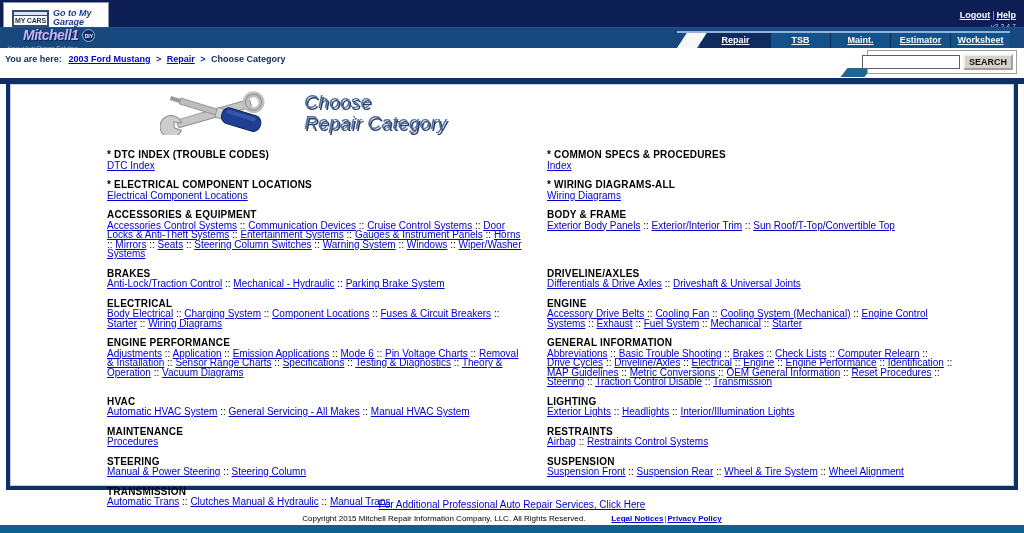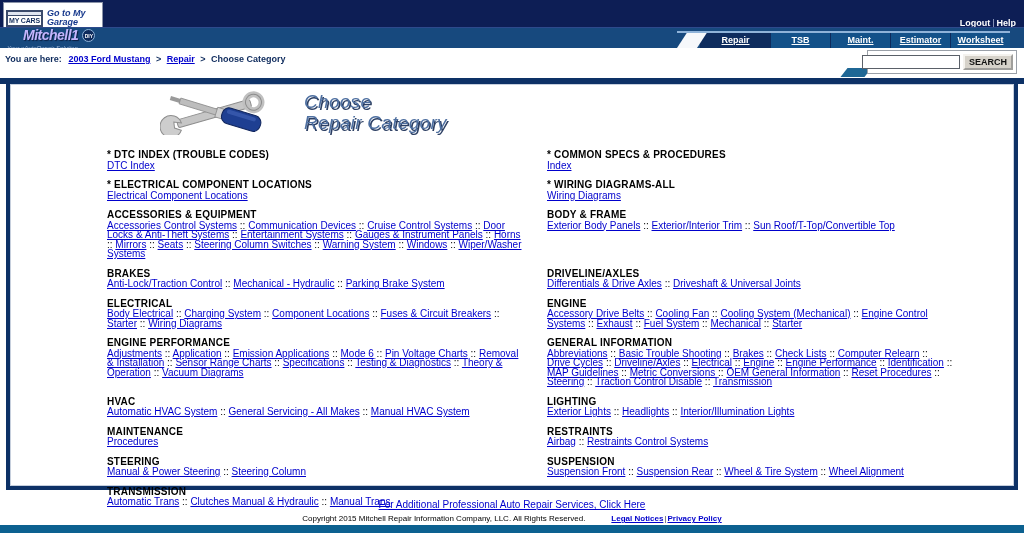--- a/index.html
+++ b/index.html
@@ -2,26 +2,26 @@
 <html><head>
 <meta charset="utf-8">
 <style>
   * { margin:0; padding:0; box-sizing:border-box; }
   body { background:#fff; font-family:"Liberation Sans", sans-serif; }
   .page { position:relative; width:1024px; height:533px; background:#fff; overflow:hidden; }
 
   
   .topbar { position:relative; height:27px; background:#0d1e55; }
   .garage-box { position:absolute; left:3px; top:2px; height:32px; background:#fff;
-    border:1px solid #8a93a8; display:flex; align-items:center; gap:4px; padding:1px 5px 1px 2px; cursor:pointer; }
+    border:1px solid #8a93a8; display:flex; align-items:center; gap:4px; padding:1px 5px 1px 8px; cursor:pointer; }
   .plate { width:37px; border:2px solid #3a4a6b; background:#fff; text-align:center; }
   .plate-top { height:4px; background:#dfe5f0; border-bottom:1px solid #3a4a6b; }
   .plate-text { font-size:7px; font-weight:bold; color:#17305e; line-height:9px; letter-spacing:-0.2px; }
   .garage-label { font-size:9px; line-height:9px; font-weight:bold; font-style:italic; color:#16388c; width:50px; }
-  .session { position:absolute; right:8px; top:4px; text-align:right; color:#fff;margin-top:8px; }
+  .session { position:absolute; right:8px; top:4px; text-align:right; color:#fff; }
   .session a { color:#fff; font-size:9px; font-weight:bold; text-decoration:underline; }
   .session .sep { font-size:9px; color:#aab4d4; margin:0 2px; }
   .version { font-size:7px; color:#c2cbe8; margin-top:1px; }
 
   
   .logobar { position:relative; height:21px; background:#17497e; border-top:1px solid #2d4a8c; }
   .logo { position:absolute; left:7px; top:1px; line-height:12px; }
   .logo-text { font-size:14px; font-weight:bold; font-style:italic; color:#c4b5fd; letter-spacing:-0.5px;
     text-shadow:1px 1px 1px #0a1c40;margin-left:16px; }
   .logo-badge { display:inline-flex; align-items:center; justify-content:center; width:13px; height:13px;

